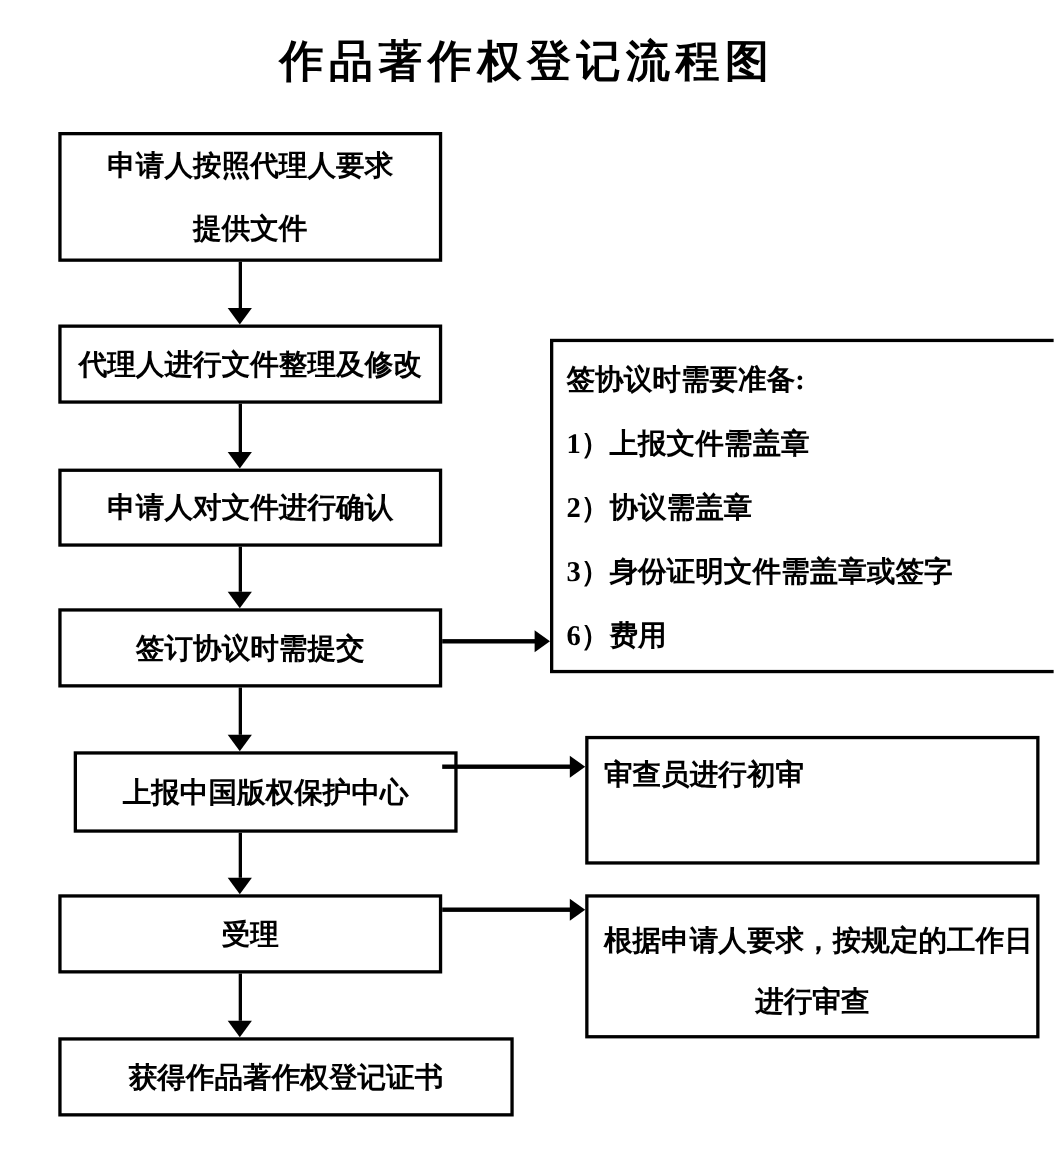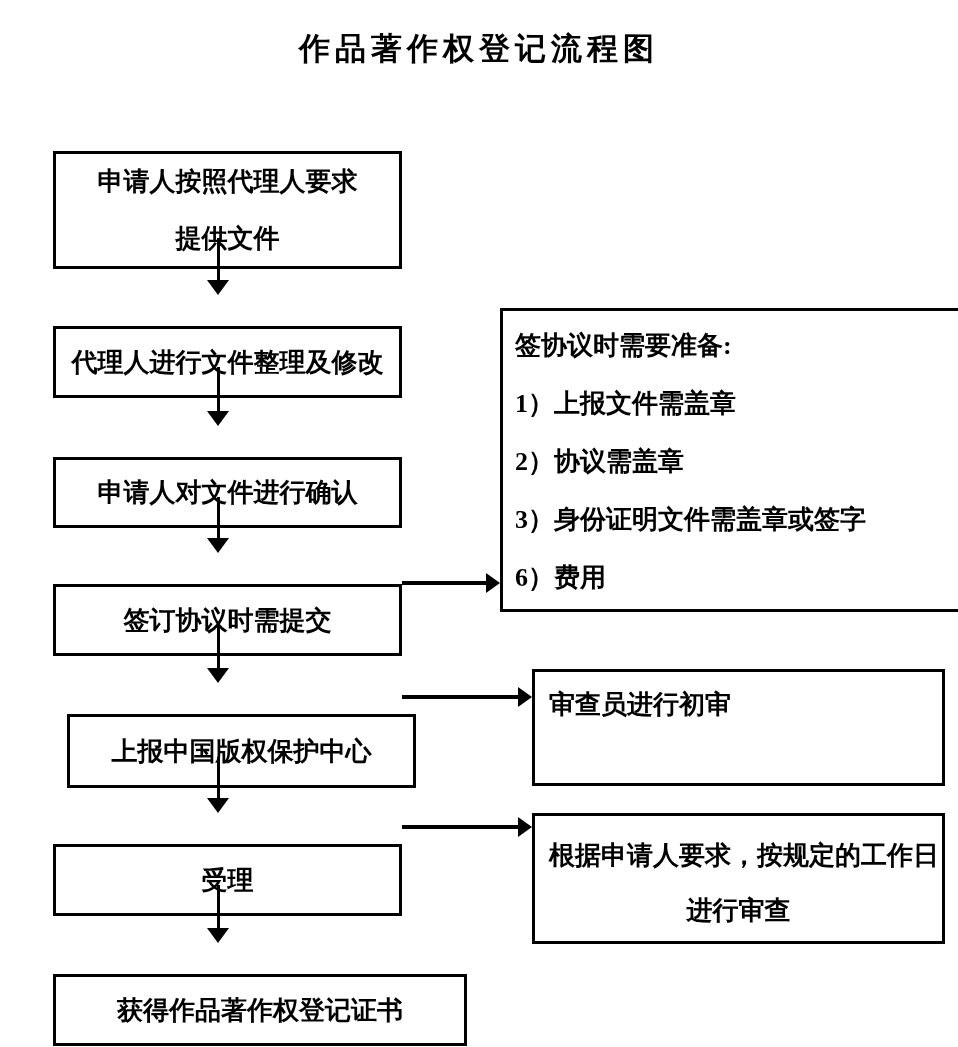--- a/index.html
+++ b/index.html
@@ -17,41 +17,40 @@
     color: #000000;
   }
   .title {
     position: absolute;
     top: 28px;
     left: 0;
     width: 100%;
     text-align: center;
     font-family: "Liberation Sans", sans-serif;
     font-weight: bold;
-    font-size: 31px;
+    font-size: 40px;
     letter-spacing: 5px;
     color: #000000;
     white-space: nowrap;
   }
   .box {
     position: absolute;
     box-sizing: border-box;
     border: 3px solid #000000;
     background: #ffffff;
     font-weight: bold;
     font-size: 26px;
     color: #000000;
   }
   .step {
     display: flex;
     flex-direction: column;
     align-items: center;
     justify-content: center;
     text-align: center;
-    margin-top: 31px;
   }
   .step .line {
     line-height: 57px;
     white-space: nowrap;
   }
   .note .line {
     white-space: nowrap;
   }
   .note1 { padding: 6px 12px; }
   .note1 .line { line-height: 58px; }

